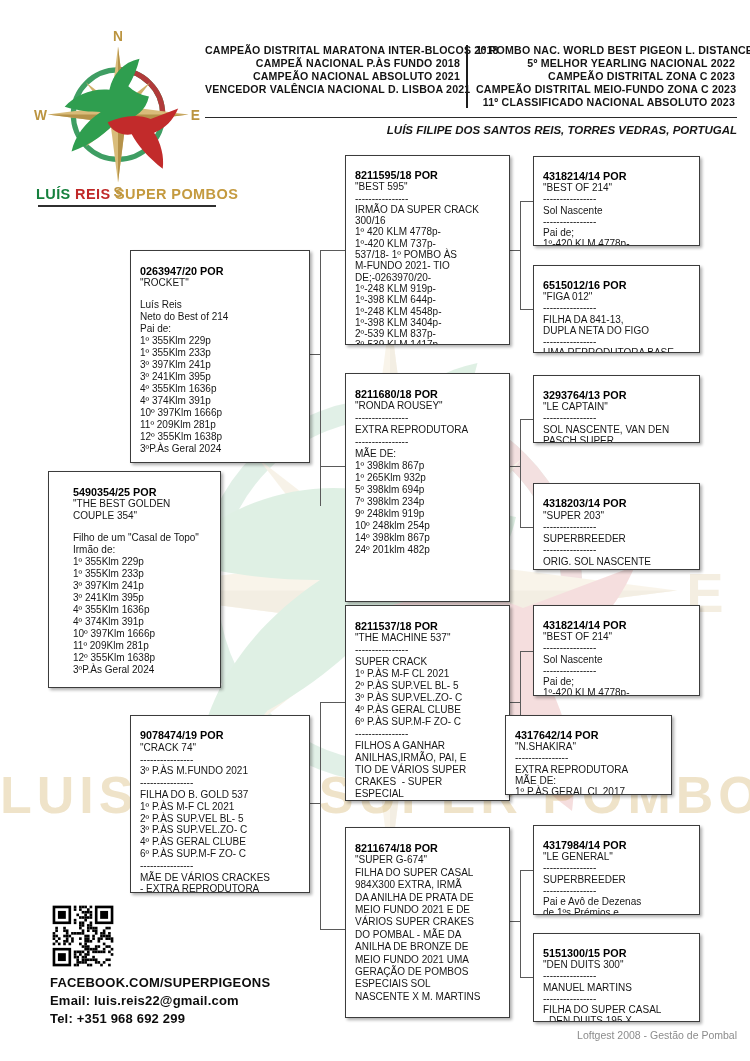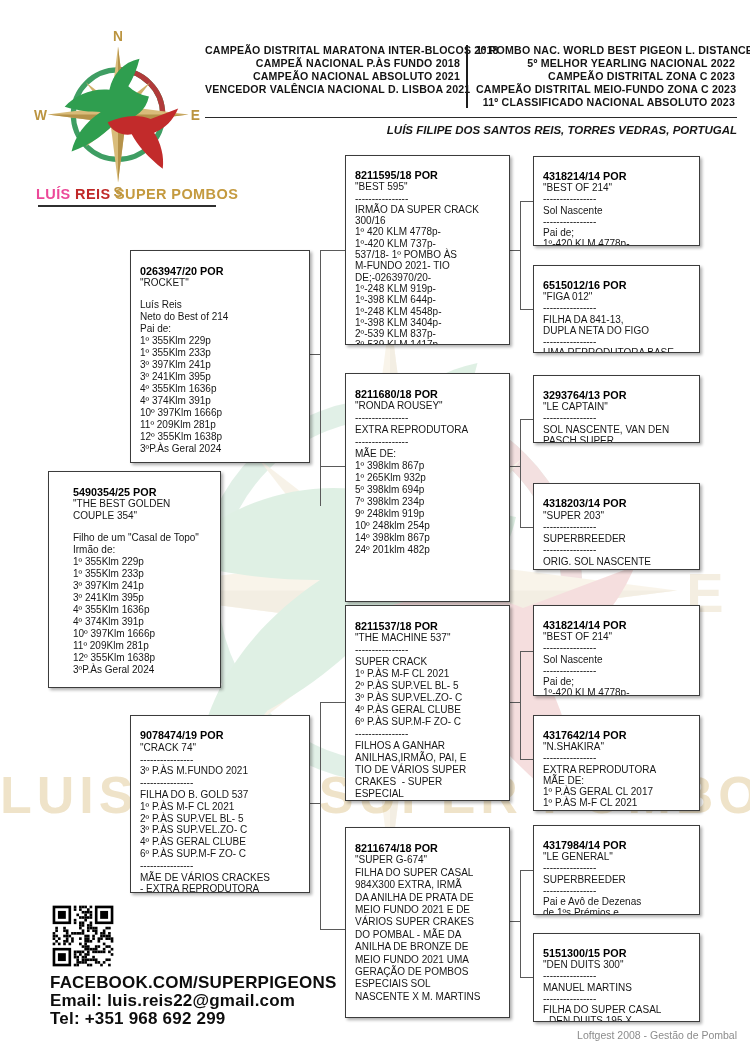--- a/index.html
+++ b/index.html
@@ -3,42 +3,42 @@
 <meta charset="utf-8">
 <style>
   html,body{margin:0;padding:0;background:#ffffff;}
   .page{position:relative;width:750px;height:1061px;background:#fff;overflow:hidden;
         font-family:"Liberation Sans",sans-serif;color:#111;}
   
   .logo-svg{position:absolute;left:32px;top:26px;width:172px;height:172px;}
   .ct{font-family:"Liberation Sans",sans-serif;font-weight:bold;font-size:16px;fill:#bb9440;text-anchor:middle;}
   .logo-text{position:absolute;left:36px;top:186px;width:182px;text-align:center;
              font-weight:bold;font-size:14.5px;letter-spacing:.4px;white-space:nowrap;}
-  .logo-text .g{color:#ec4899;} .logo-text .r{color:#c02828;} .logo-text .o{color:#c49a3f;margin-top:36px;}
+  .logo-text .g{color:#15803d;} .logo-text .r{color:#c02828;} .logo-text .o{color:#c49a3f;margin-top:36px;}
   .logo-underline{position:absolute;left:38px;top:205px;width:178px;height:2px;background:#2f2f2f;}
   .ach-col{position:absolute;top:44px;text-align:right;}
   .ach{font-weight:bold;font-size:10.6px;line-height:13px;letter-spacing:.2px;color:#141414;white-space:nowrap;}
   .hdr-divider{position:absolute;left:466px;top:45px;width:2px;height:63px;background:#1d1d1d;}
   .hdr-rule{position:absolute;left:205px;top:117px;width:532px;height:1px;background:#2a2a2a;}
   .owner{position:absolute;left:300px;top:124px;width:437px;text-align:right;
          font-weight:bold;font-style:italic;font-size:11.5px;color:#161616;}
   
   .wm-svg{position:absolute;left:40px;top:230px;width:700px;height:700px;opacity:.15;pointer-events:none;}
   .wm-text{position:absolute;left:0;top:765px;width:750px;text-align:center;font-weight:bold;
            font-size:52px;letter-spacing:5px;color:#c79d3f;opacity:.28;pointer-events:none;white-space:nowrap;}
   
   .pbox{position:absolute;background:#fff;border:1px solid #3c3c3c;box-sizing:border-box;
         box-shadow:2px 2px 3px rgba(0,0,0,.32);padding:6px 9px;overflow:hidden;}
   .ring{font-weight:bold;font-size:10.8px;color:#000;margin-top:8px;}
   .pline{font-size:10px;color:#161616;white-space:pre-wrap;min-height:10px;}
   .conn{position:absolute;background:#5a5a5a;}
   
   .qr{position:absolute;left:50px;top:903px;width:66px;height:66px;}
   .contact{position:absolute;left:50px;top:974px;}
-  .contact div{font-size:17px;font-weight:600;line-height:18px;color:#0d0d0d;letter-spacing:.2px;}
+  .contact div{font-size:13px;font-weight:600;line-height:18px;color:#0d0d0d;letter-spacing:.2px;}
   .footer{position:absolute;left:300px;top:1029px;width:437px;text-align:right;
           font-size:10.5px;color:#8c8c8c;}
 </style>
 </head>
 <body>
 
 <div class="page">
 
   <svg class="wm-svg" viewBox="0 0 200 200" aria-hidden="true">
     <use href="#logo-art"></use>
@@ -278,21 +278,21 @@
       </div>
       <div class="pbox" style="left: 533px; top: 605px; width: 167px; height: 91px; line-height: 11.2px;">
         <div class="ring">4318214/14 POR</div>
         <div class="pline">"BEST OF 214"</div>
         <div class="pline">----------------</div>
         <div class="pline">Sol Nascente</div>
         <div class="pline">----------------</div>
         <div class="pline">Pai de;</div>
         <div class="pline">1º-420 KLM 4778p-</div>
       </div>
-      <div class="pbox" style="left: 533px; top: 715px; width: 167px; height: 96px; line-height: 11.2px;">
+      <div class="pbox" style="left: 505px; top: 715px; width: 167px; height: 80px; line-height: 11.2px;">
         <div class="ring">4317642/14 POR</div>
         <div class="pline">"N.SHAKIRA"</div>
         <div class="pline">----------------</div>
         <div class="pline">EXTRA REPRODUTORA</div>
         <div class="pline">MÃE DE:</div>
         <div class="pline">1º P.ÀS GERAL CL 2017</div>
         <div class="pline">1º P.ÀS M-F CL 2021</div>
       </div>
       <div class="pbox" style="left: 533px; top: 825px; width: 167px; height: 90px; line-height: 11.2px;">
         <div class="ring">4317984/14 POR</div>

